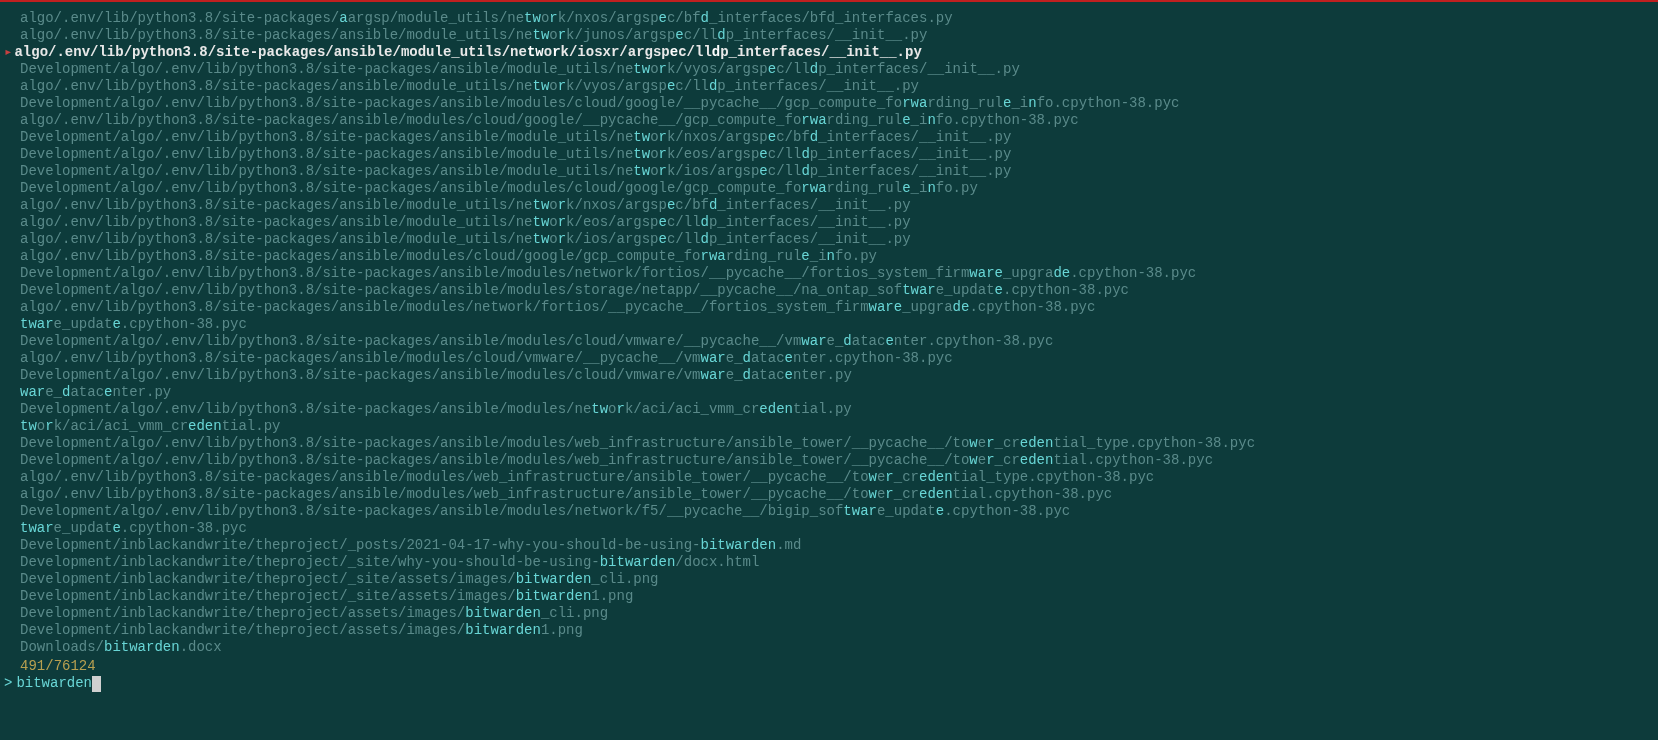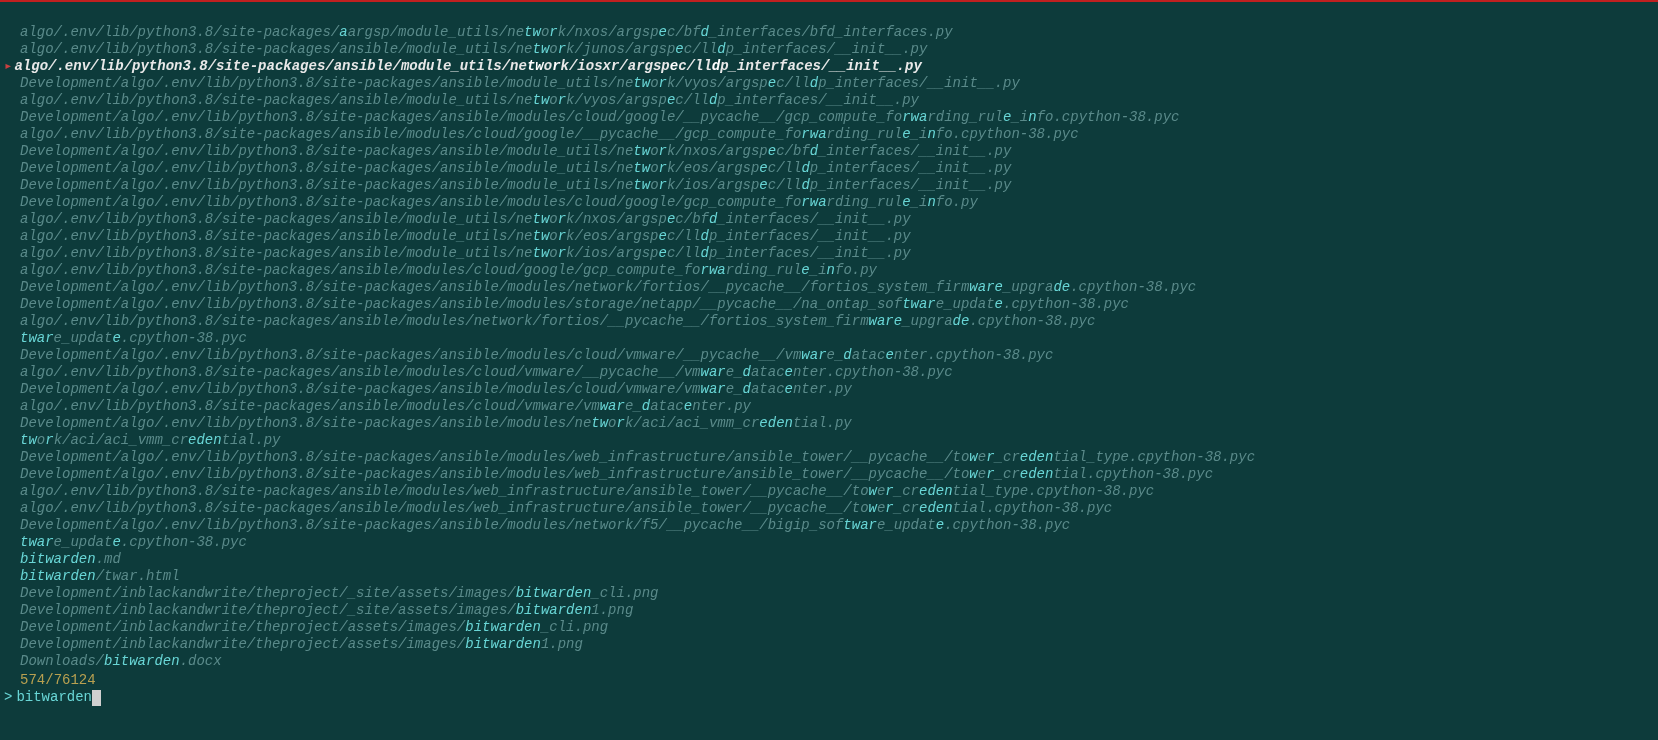--- a/index.html
+++ b/index.html
@@ -8,21 +8,21 @@
       font-family: 'Consolas', 'Monaco', 'Courier New', monospace;
       font-size: 14px;
       line-height: 17px;
       color: #5a8a8a;
       white-space: nowrap;
       overflow: hidden;
       width: 1658px;
       height: 740px;
     }
     .topbar { height: 2px; background: #c02020; width: 100%; }
-    .results { padding: 22px 4px 2px 20px; font-style: italic; }
+    .results { padding: 8px 4px 2px 20px; }
     .line { height: 17px; display: flex; }
     .line.selected {
       color: #e8e8e8;
       font-weight: bold;
       margin-left: -16px;
     }
     .pointer { color: #c84040; margin-right: 2px; }
     .hl { color: #69d6d6; }
     .selected .hl { color: #ffffff; }
     .status { padding-left: 20px; color: #b8a050; height: 17px; }
@@ -249,21 +249,20 @@
     <div class="line">
       <span>Development/algo/.env/lib/python3.8/site-packages/ansible/modules/cloud/vmware/vm</span>
       <span class="hl">war</span>
       <span>e_</span>
       <span class="hl">d</span>
       <span>atac</span>
       <span class="hl">e</span>
       <span>nter.py</span>
     </div>
     <div class="line">
-      <span>algo/.env/lib/python3.8/site-packages/ansible/modules/cloud/vmware/vm</span>
       <span class="hl">war</span>
       <span>e_</span>
       <span class="hl">d</span>
       <span>atac</span>
       <span class="hl">e</span>
       <span>nter.py</span>
     </div>
     <div class="line">
       <span>Development/algo/.env/lib/python3.8/site-packages/ansible/modules/ne</span>
       <span class="hl">tw</span>
@@ -324,26 +323,28 @@
       <span class="hl">e</span>
       <span>.cpython-38.pyc</span>
     </div>
     <div class="line">
       <span class="hl">twar</span>
       <span>e_updat</span>
       <span class="hl">e</span>
       <span>.cpython-38.pyc</span>
     </div>
     <div class="line">
+      <span>Development/inblackandwrite/theproject/_posts/2021-04-17-why-you-should-be-using-</span>
       <span class="hl">bitwarden</span>
       <span>.md</span>
     </div>
     <div class="line">
-      <span class="hl">bitwarden</span>
-      <span>/twar.html</span>
+      <span>Development/inblackandwrite/theproject/_site/why-you-should-be-using-</span>
+      <span class="hl">bitwarden</span>
+      <span>/docx.html</span>
     </div>
     <div class="line">
       <span>Development/inblackandwrite/theproject/_site/assets/images/</span>
       <span class="hl">bitwarden</span>
       <span>_cli.png</span>
     </div>
     <div class="line">
       <span>Development/inblackandwrite/theproject/_site/assets/images/</span>
       <span class="hl">bitwarden</span>
       <span>1.png</span>
@@ -358,19 +359,19 @@
       <span class="hl">bitwarden</span>
       <span>1.png</span>
     </div>
     <div class="line">
       <span>Downloads/</span>
       <span class="hl">bitwarden</span>
       <span>.docx</span>
     </div>
   </div>
 <div class="status">
-  <span>574</span>/<span>76124</span>
+  <span>491</span>/<span>76124</span>
 </div>
 <div class="prompt-line">
   <span class="prompt-caret">&gt;</span>
   <span>bitwarden</span>
     <span class="caret-block"></span>
 </div>
 
 </body></html>

